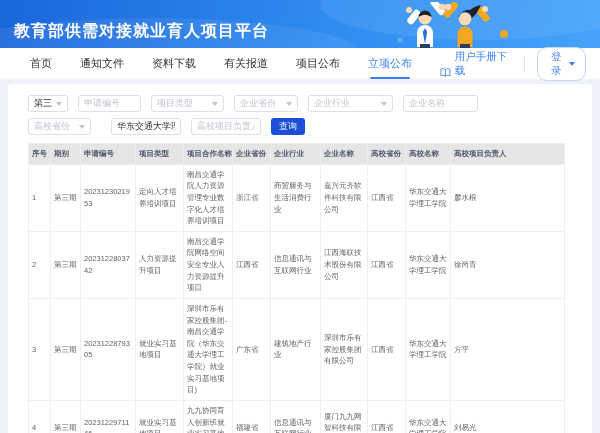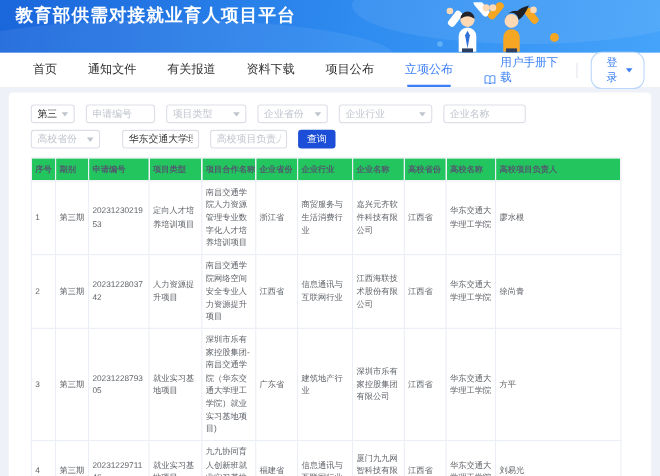--- a/index.html
+++ b/index.html
@@ -6,21 +6,21 @@
   html, body { width: 600px; height: 433px; overflow: hidden; }
   body { font-family: "Liberation Sans", "DejaVu Sans", sans-serif; background: #eef1f7; }
 
   
   .banner { position: relative; height: 48px; overflow: hidden;
     background: linear-gradient(100deg, #1a66db 0%, #2f8cf0 55%, #45a3fa 100%); }
   .banner .wave1 { position: absolute; left: -60px; top: 18px; width: 420px; height: 70px;
     background: rgba(255,255,255,0.07); border-radius: 50%; }
   .banner .wave2 { position: absolute; right: -40px; top: -30px; width: 320px; height: 70px;
     background: rgba(255,255,255,0.08); border-radius: 50%; }
-  .banner-title { position: absolute; left: 14px; top: 4px; color: #fff; font-size: 16px;
+  .banner-title { position: absolute; left: 14px; top: 21px; color: #fff; font-size: 16px;
     font-weight: bold; letter-spacing: 1px; }
   .banner-illu { position: absolute; right: 88px; top: 2px; }
 
   
   .navbar { height: 32px; background: #fff; display: flex; align-items: center;
     padding: 0 14px 0 30px; border-bottom: 1px solid #f0f2f5; position: relative; }
   .nav-item { font-size: 11px; color: #303133; margin-right: 28px; cursor: pointer;
     height: 32px; line-height: 31px; position: relative; white-space: nowrap; }
   .nav-item.active { color: #3a7ff6; font-weight: normal; }
   .nav-item.active::after { content: ""; position: absolute; left: 2px; right: 2px; bottom: 1px;
@@ -47,21 +47,21 @@
   .f-ctl .val { color: #333; white-space: nowrap; overflow: hidden; flex: 1; }
   .f-select { cursor: pointer; }
   .f-select .chev { margin-left: 4px; flex: none; }
   .search-btn { height: 17px; background: #1d4ed8; color: #fff; font-size: 9px; border: none;
     border-radius: 3px; padding: 0 8px; cursor: pointer; }
 
   
   table { border-collapse: collapse; table-layout: fixed; width: 537px; margin-top: 8px; }
   th, td { border: 1px solid #ebeef5; font-size: 7.5px; color: #5f6368; padding: 4px 3px;
     vertical-align: middle; text-align: left; word-break: break-all; line-height: 1.55; }
-  th { background: #22c55e; color: #515a6e; font-weight: bold; white-space: nowrap; overflow: hidden; }
+  th { background: #e5e5e5; color: #515a6e; font-weight: bold; white-space: nowrap; overflow: hidden; }
   td:nth-child(1), th:nth-child(1) { width: 22px; }
   td:nth-child(2), th:nth-child(2) { width: 30px; }
   td:nth-child(3), th:nth-child(3) { width: 55px; }
   td:nth-child(4), th:nth-child(4) { width: 48px; }
   td:nth-child(5), th:nth-child(5) { width: 49px; }
   td:nth-child(6), th:nth-child(6) { width: 38px; }
   td:nth-child(7), th:nth-child(7) { width: 50px; }
   td:nth-child(8), th:nth-child(8) { width: 47px; }
   td:nth-child(9), th:nth-child(9) { width: 38px; }
   td:nth-child(10), th:nth-child(10) { width: 45px; margin-top: 37px; }
@@ -98,22 +98,22 @@
       <rect x="68" y="42" width="10" height="4" fill="#2c3e60"></rect>
     </g>
     <circle cx="112" cy="32" r="4" fill="#f5a623"></circle>
     <circle cx="8" cy="38" r="2.5" fill="#5fb0f7"></circle>
   </svg>
 </div>
 
 <div class="navbar">
   <div class="nav-item">首页</div>
   <div class="nav-item">通知文件</div>
+  <div class="nav-item">资料下载</div>
   <div class="nav-item">有关报道</div>
-  <div class="nav-item">资料下载</div>
   <div class="nav-item">项目公布</div>
   <div class="nav-item active">立项公布</div>
   <div class="nav-right">
     <div class="manual-link">
       <svg width="12" height="11" viewBox="0 0 14 12">
         <path d="M7 2.2 C5.2 0.8 2.6 0.8 1.2 1.8 V10.4 C2.6 9.4 5.2 9.4 7 10.8 C8.8 9.4 11.4 9.4 12.8 10.4 V1.8 C11.4 0.8 8.8 0.8 7 2.2 Z M7 2.2 V10.8" fill="none" stroke="#3a7ff6" stroke-width="1.1"></path>
       </svg>
       <span>用户手册下载</span>
     </div>
     <div class="nav-divider"></div>

